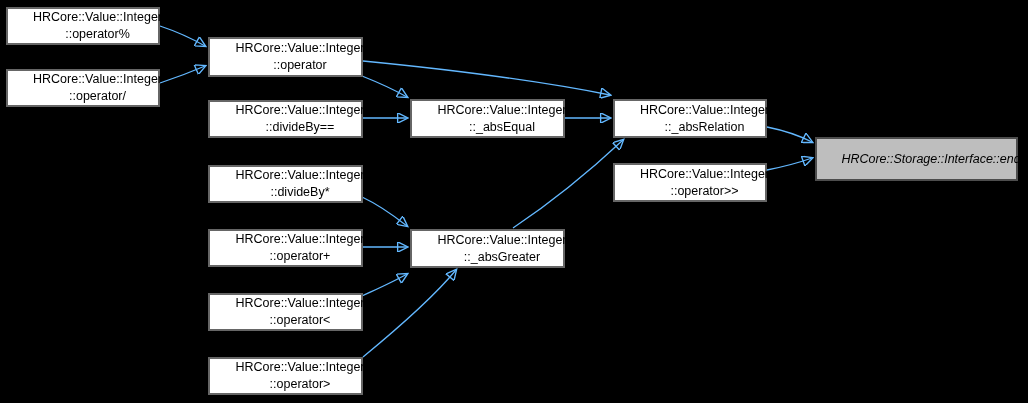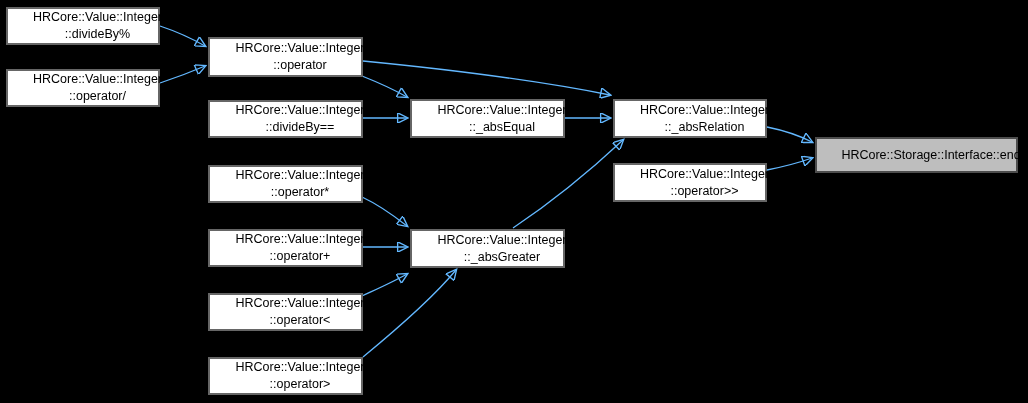--- a/index.html
+++ b/index.html
@@ -60,41 +60,41 @@
     <path marker-end="url(#arrow)" d="M363,247 L407,247"></path>
     <path marker-end="url(#arrow)" d="M362,296 C377,289 393,282 407,274"></path>
     <path marker-end="url(#arrow)" d="M363,357 C397,329 432,299 456,270"></path>
     <path marker-end="url(#arrow)" d="M513,228 C552,202 593,168 623,140"></path>
     <path marker-end="url(#arrow)" d="M767,127 C782,130 798,135 812,142"></path>
     <path marker-end="url(#arrow)" d="M767,170 C782,167 798,163 812,158"></path>
   </svg>
 
   <div class="node" style="left:6px; top:7px; width:154px; height:38px;">
     <span>HRCore::Value::Integer</span>
-    <span>::divideBy%</span>
+    <span>::operator%</span>
   </div>
 
   <div class="node" style="left:6px; top:69px; width:154px; height:38px;">
     <span>HRCore::Value::Integer</span>
     <span>::operator/</span>
   </div>
 
   <div class="node" style="left:208px; top:37px; width:155px; height:40px;">
     <span>HRCore::Value::Integer</span>
     <span>::operator</span>
   </div>
 
   <div class="node" style="left:208px; top:100px; width:155px; height:38px;">
     <span>HRCore::Value::Integer</span>
     <span>::divideBy==</span>
   </div>
 
   <div class="node" style="left:208px; top:165px; width:155px; height:38px;">
     <span>HRCore::Value::Integer</span>
-    <span>::operator*</span>
+    <span>::divideBy*</span>
   </div>
 
   <div class="node" style="left:208px; top:229px; width:155px; height:38px;">
     <span>HRCore::Value::Integer</span>
     <span>::operator+</span>
   </div>
 
   <div class="node" style="left:208px; top:293px; width:155px; height:38px;">
     <span>HRCore::Value::Integer</span>
     <span>::operator&lt;</span>
@@ -118,17 +118,17 @@
   <div class="node" style="left:613px; top:99px; width:154px; height:39px;">
     <span>HRCore::Value::Integer</span>
     <span>::_absRelation</span>
   </div>
 
   <div class="node" style="left:613px; top:163px; width:154px; height:39px;">
     <span>HRCore::Value::Integer</span>
     <span>::operator&gt;&gt;</span>
   </div>
 
-  <div class="node current" style="left:815px; top:137px; width:203px; height:36px;">
+  <div class="node current" style="left:815px; top:137px; width:203px; height:44px;font-style:italic;">
     <span>HRCore::Storage::Interface::end</span>
   </div>
 
 </div>
 
 </body></html>

